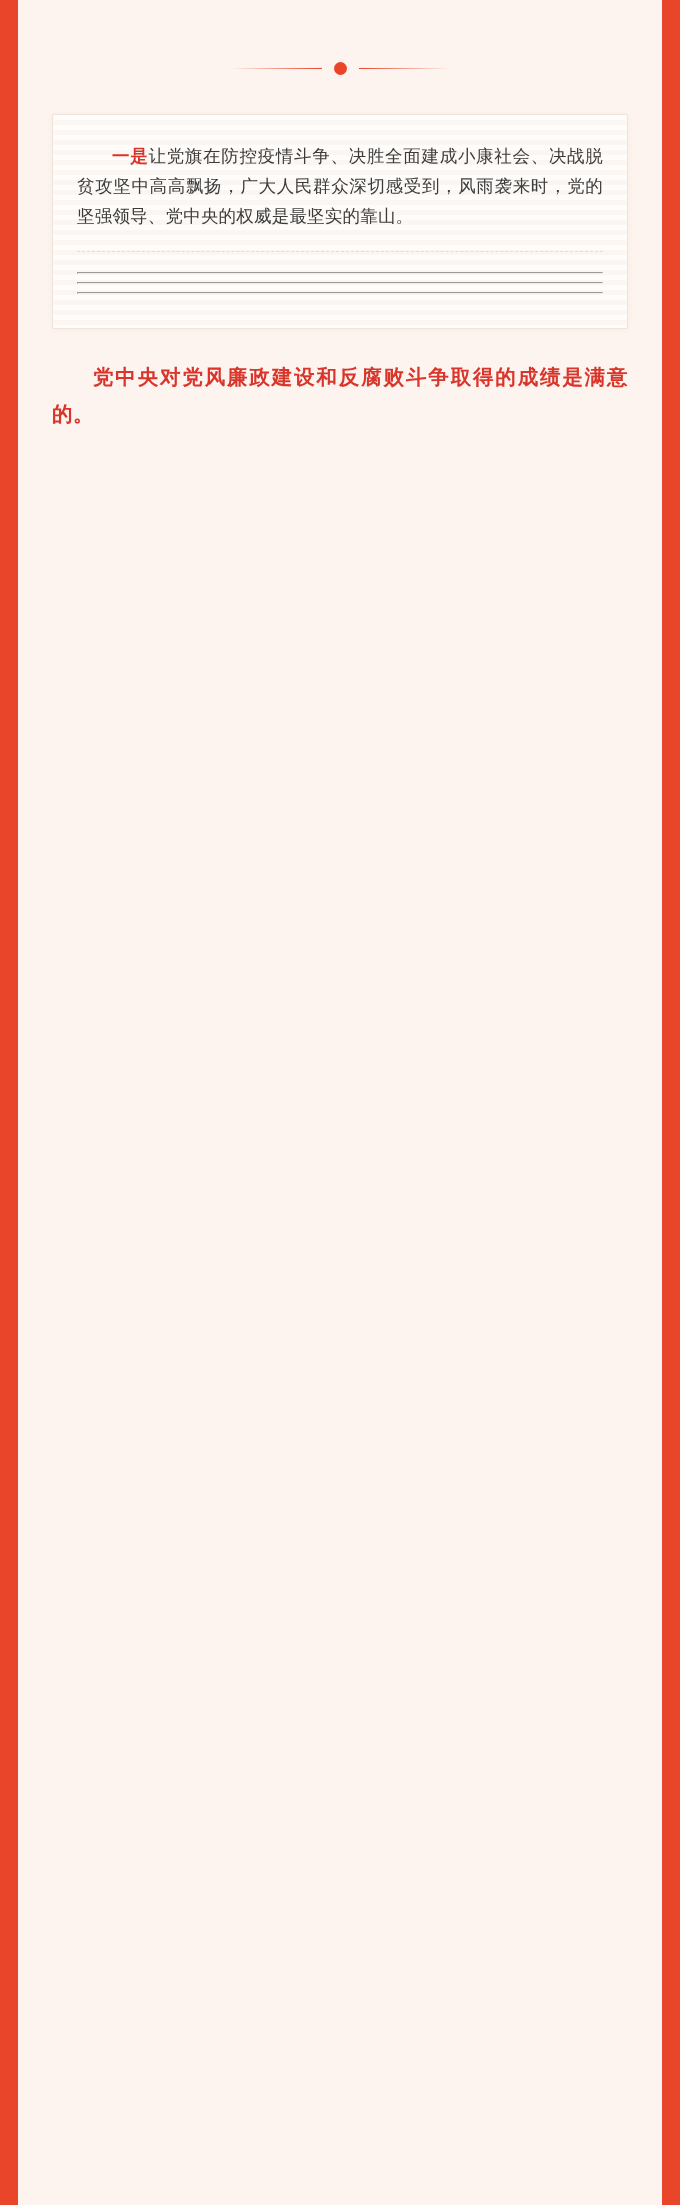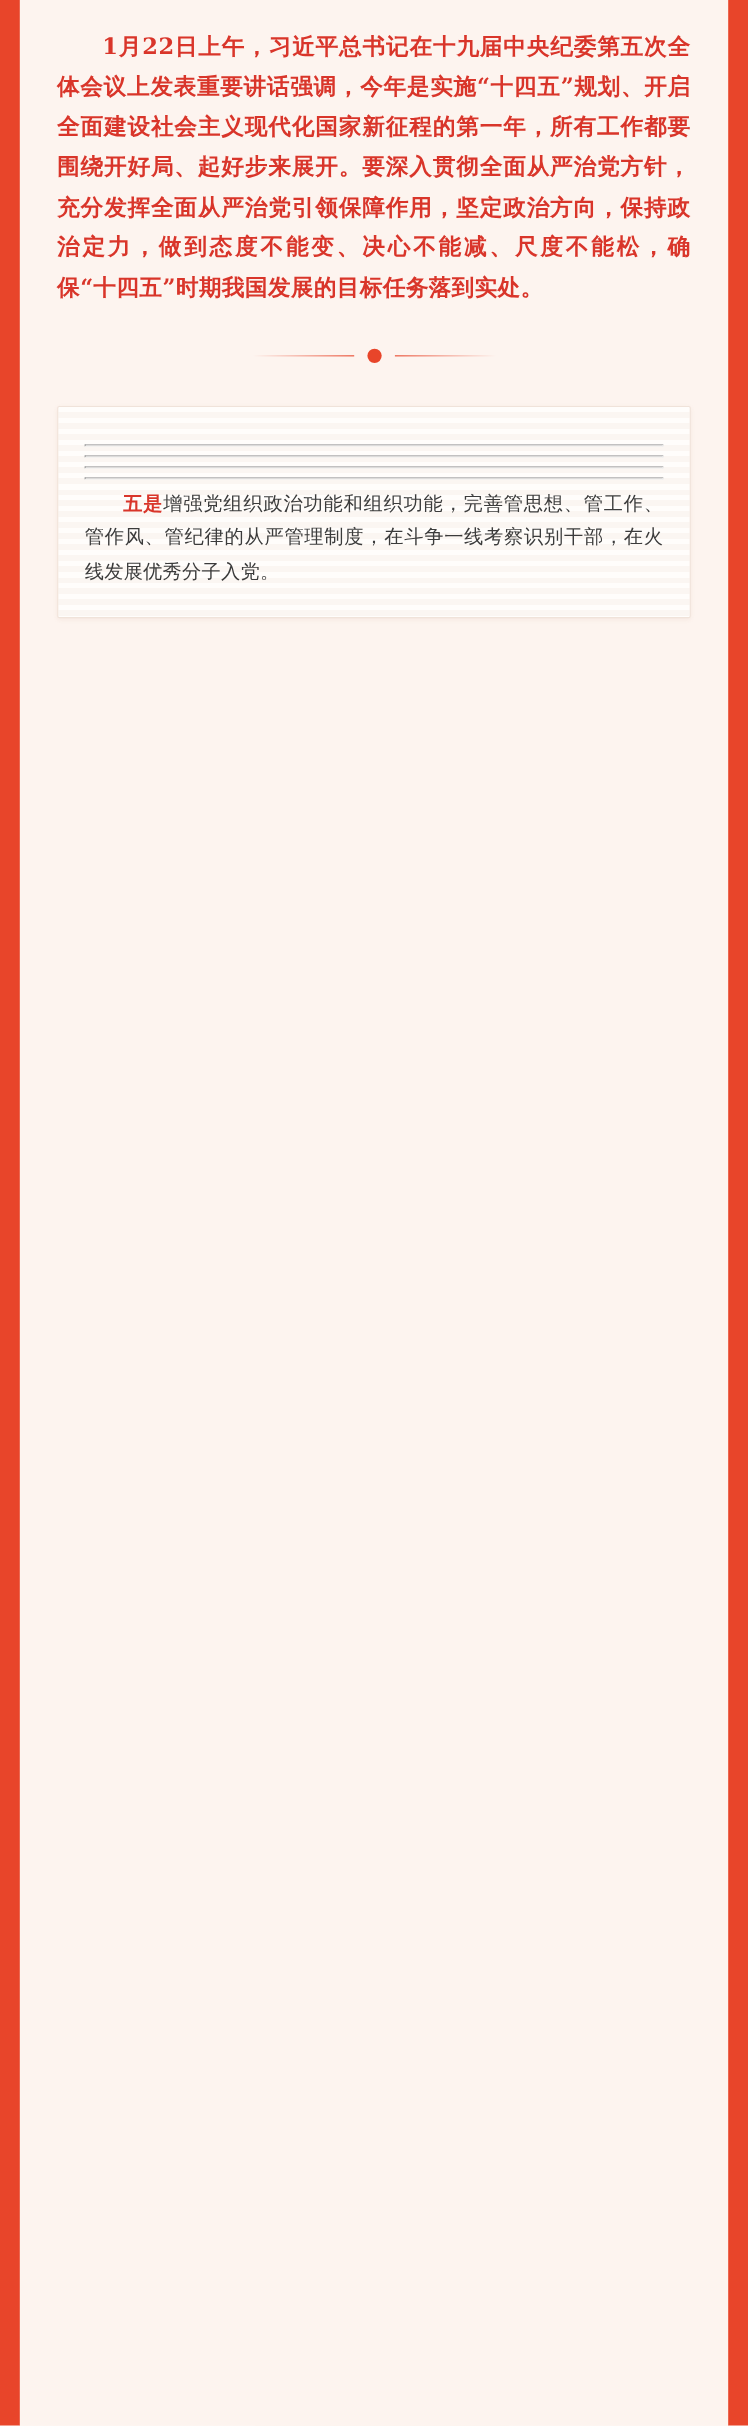--- a/index.html
+++ b/index.html
@@ -111,38 +111,38 @@
     margin: 30px 0 0 0;
     letter-spacing: 0.4px;
   }
 </style>
 </head>
 <body>
 
 <div class="page">
   <div class="inner">
 
-    <p class="para-red">1月22日上午，习近平总书记在十九届中央纪委第五次全体会议上发表重要讲话强调，今年是实施“十四五”规划、开启全面建设社会主义现代化国家新征程的第一年，所有工作都要围绕开好局、起好步来展开。要深入贯彻全面从严治党方针，充分发挥全面从严治党引领保障作用，坚定政治方向，保持政治定力，做到态度不能变、决心不能减、尺度不能松，确保“十四五”时期我国发展的目标任务落到实处。</p>
 
     <div class="divider">
       <span class="line"></span>
       <span class="dot"></span>
       <span class="line right"></span>
     </div>
 
 
     <div class="card">
 
+      <p class="item"><span class="lead">一是</span><span>让党旗在防控疫情斗争、决胜全面建成小康社会、决战脱贫攻坚中高高飘扬，广大人民群众深切感受到，风雨袭来时，党的坚强领导、党中央的权威是最坚实的靠山。</span></p>
       <hr class="item-sep">
 
       <hr class="item-sep">
 
       <hr class="item-sep">
 
       <hr class="item-sep">
 
-      <p class="item"><span class="lead">五是</span><span>增强党组织政治功能和组织功能，完善管思想、管工作、管作风、管纪律的从严管理制度，在斗争一线考察识别干部，在火线发展优秀分子入党。</span></p>
 
     </div>
 
+    <p class="closing">党中央对党风廉政建设和反腐败斗争取得的成绩是满意的。</p>
 
   </div>
 </div>
 
 </body></html>

